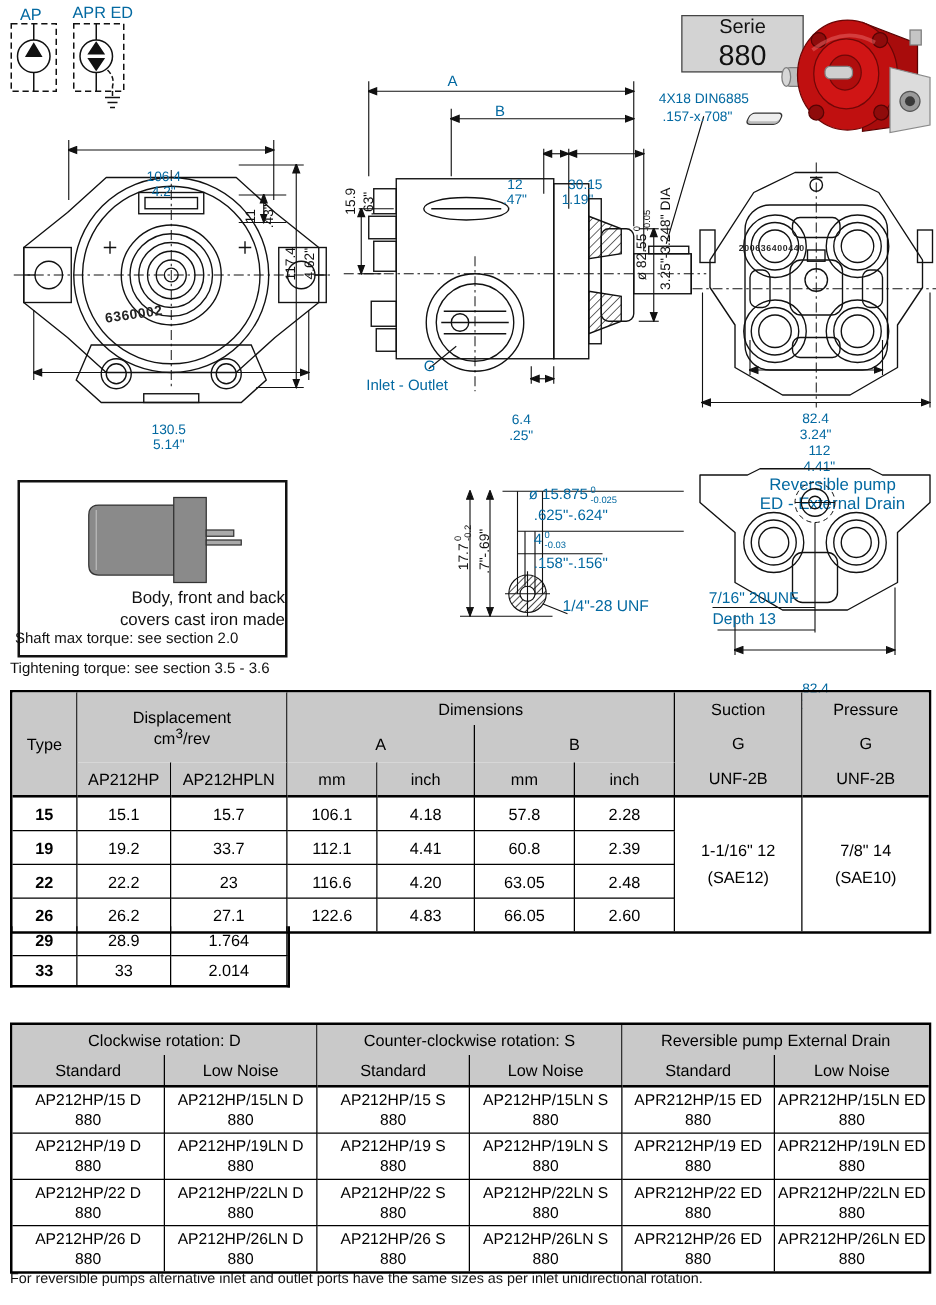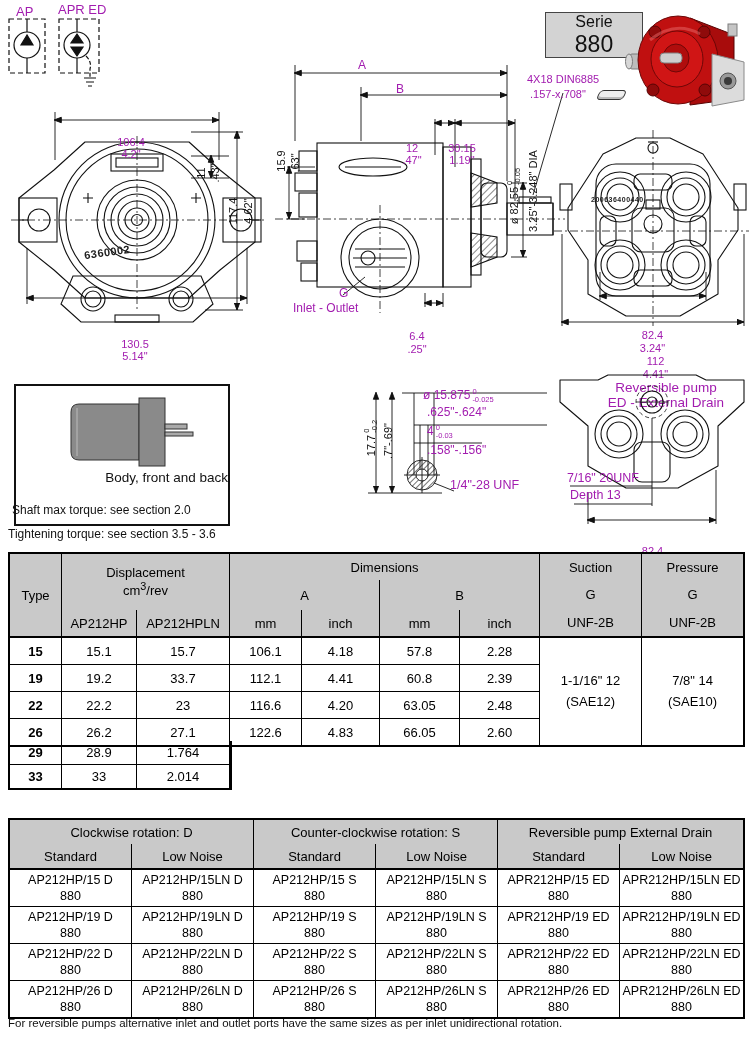--- a/index.html
+++ b/index.html
@@ -1,19 +1,19 @@
 <!DOCTYPE html>
 <html><head>
 <meta charset="utf-8">
 <style>
   html,body{margin:0;padding:0;background:#fff;}
   #page{position:relative;width:749px;height:1044px;background:#fff;overflow:hidden;
         font-family:"Liberation Sans","DejaVu Sans",sans-serif;color:#111;}
   svg{position:absolute;overflow:visible;}
-  .lbl{position:absolute;font-size:11px;line-height:1.1;color:#a21caf;white-space:nowrap;}
+  .lbl{position:absolute;font-size:11px;line-height:1.1;color:#0369a1;white-space:nowrap;}
   .c{text-align:center;margin-top:38px;}
   .vlabel{position:absolute;display:flex;justify-content:center;align-items:center;
           transform:rotate(-90deg);font-size:11px;white-space:nowrap;height:12px;}
   .tolstack{display:inline-flex;flex-direction:column;font-size:7.5px;line-height:1.05;
             vertical-align:middle;margin-left:2px;text-align:left;}
   .cast{font-weight:bold;letter-spacing:.5px;color:#222;}
   .serie-box{position:absolute;left:545px;top:12px;width:96px;height:44px;background:#d3d3d3;
              border:1px solid #444;display:flex;flex-direction:column;align-items:center;justify-content:center;}
   .serie-box .l1{font-size:16px;}
   .serie-box .l2{font-size:23px;}
@@ -188,21 +188,21 @@
         <line x1="236" y1="202" x2="252" y2="202"></line>
       <line x1="248" y1="128" x2="248" y2="202" marker-start="url(#aSs)" marker-end="url(#aEs)"></line>
       <line x1="288" y1="38" x2="258" y2="140"></line>
       <line x1="90" y1="222" x2="68" y2="240"></line>
     </g>
   </svg>
   <span class="lbl" style="left:358px;top:59px;font-size:12px;">A</span>
   <span class="lbl" style="left:396px;top:83px;font-size:12px;">B</span>
   <span class="lbl c" style="left:400px;top:104px;width:24px;">12</span>
   <span class="lbl c" style="left:398px;top:116px;width:28px;">.47"</span>
-  <span class="lbl c" style="left:442px;top:104px;width:40px;">30.15</span>
+  <span class="lbl c" style="left:442px;top:104px;width:40px;text-align:right;">30.15</span>
   <span class="lbl c" style="left:445px;top:116px;width:34px;">1.19"</span>
   <span class="vlabel" style="left:261px;top:155px;width:40px;">15.9</span>
   <span class="vlabel" style="left:275px;top:157px;width:40px;">.63"</span>
   <span class="lbl" style="left:527px;top:73px;">4X18 DIN6885</span>
   <span class="lbl" style="left:530px;top:88px;">.157-x.708"</span>
   <span class="keyicon"></span>
   <span class="vlabel" style="left:469px;top:190px;width:90px;">
     <span>ø 82.55</span>
     <span class="tolstack">
         <span>0</span>
@@ -293,20 +293,21 @@
 
   <div class="body-box">
     <svg style="left:35px;top:12px;" width="150" height="68" viewBox="0 0 150 68">
       <path d="M28 6 L88 6 L88 62 L28 62 Q20 62 20 54 L20 14 Q20 6 28 6 Z" fill="#8a8a8a" stroke="#333"></path>
       <rect x="88" y="0" width="26" height="68" fill="#8a8a8a" stroke="#333"></rect>
       <rect x="114" y="26" width="22" height="5" fill="#aaa" stroke="#333"></rect>
       <rect x="114" y="34" width="28" height="4" fill="#aaa" stroke="#333"></rect>
       <line x1="26" y1="10" x2="26" y2="58" stroke="#bbb"></line>
     </svg>
     <span class="cap" style="top:84px;">Body, front and back</span>
+    <span class="cap" style="top:102px;">covers cast iron made</span>
   </div>
   <span class="note" style="left:12px;top:503px;">Shaft max torque: see section 2.0</span>
   <span class="note" style="left:8px;top:527px;">Tightening torque: see section 3.5 - 3.6</span>
 
   <svg style="left:362px;top:383px;" width="200" height="125" viewBox="0 0 200 125" fill="none" stroke="#111" stroke-width=".9">
     <defs>
       <marker id="aEd" markerWidth="9" markerHeight="8" refX="8" refY="4" orient="auto">
           <path d="M0,1 L8,4 L0,7 Z" fill="#111"></path>
         </marker>
       <marker id="aSd" markerWidth="9" markerHeight="8" refX="1" refY="4" orient="auto">

